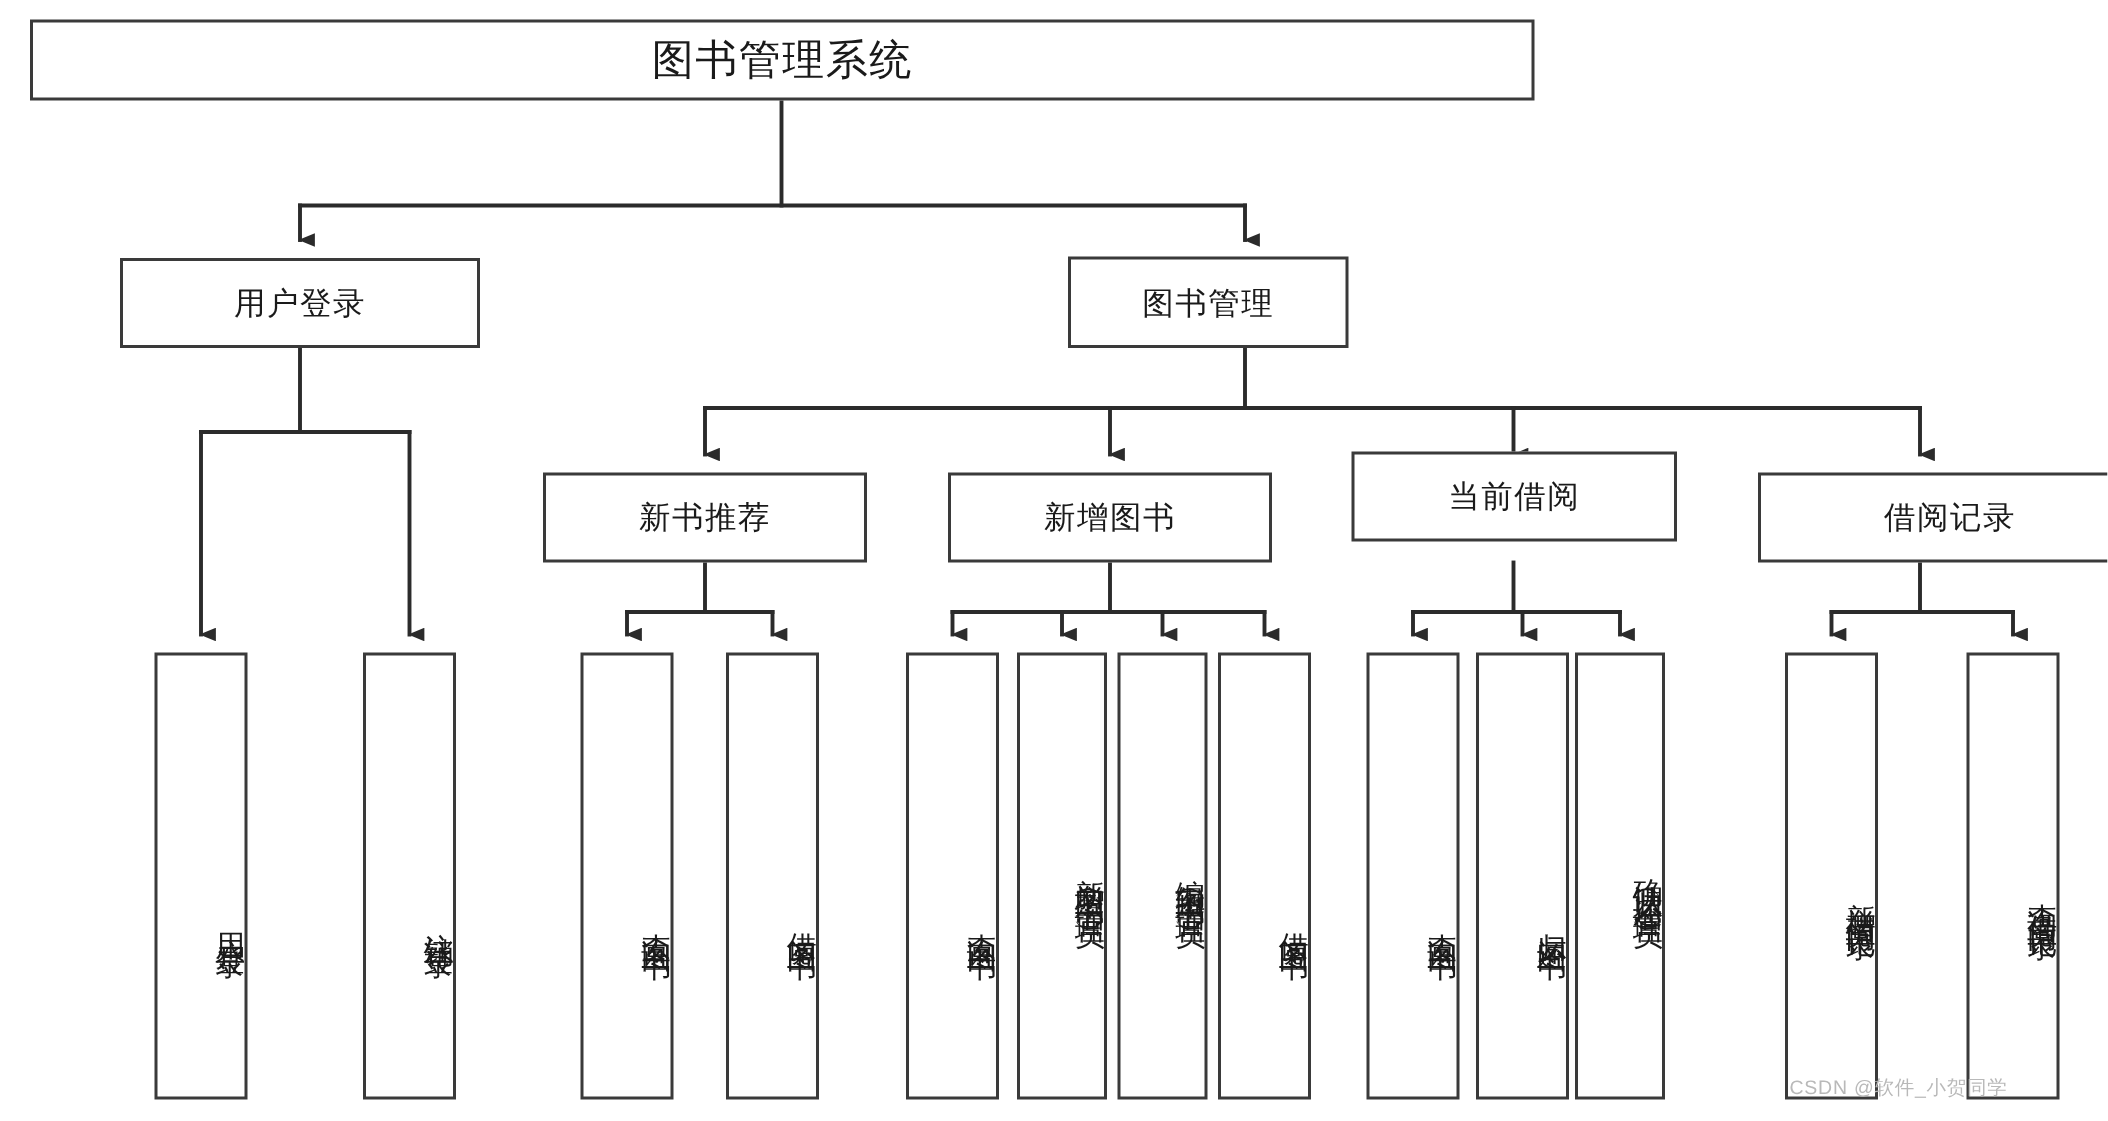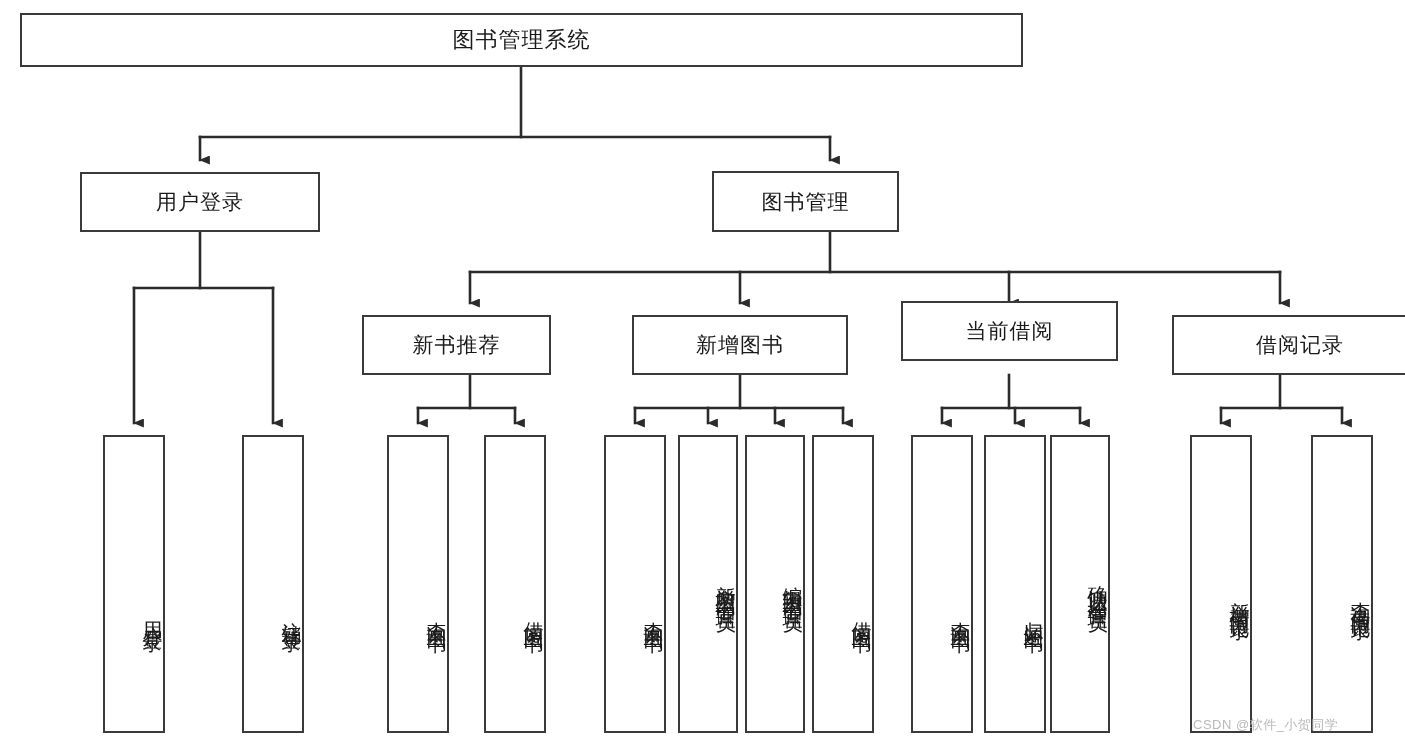--- a/index.html
+++ b/index.html
@@ -32,21 +32,21 @@
     display: flex;
     align-items: center;
     justify-content: center;
     color: #1a1a1a;
   }
   .node.horiz {
     font-size: 21px;
     letter-spacing: 1px;
   }
   .node.root {
-    font-size: 22px;
+    font-size: 28px;
     text-align: center;
   }
   .node.leaf {
     writing-mode: vertical-rl;
     text-orientation: upright;
     font-size: 20px;
     letter-spacing: 4px;
     padding-top: 60px;
     align-items: flex-start;
     justify-content: center;
@@ -124,21 +124,21 @@
     <span>图书管理系统</span>
   </div>
 
   <div class="node horiz" style="left:80px; top:172px; width:240px; height:60px;">
     <span>用户登录</span>
   </div>
   <div class="node horiz" style="left:712px; top:171px; width:187px; height:61px;">
     <span>图书管理</span>
   </div>
 
-  <div class="node horiz" style="left:362px; top:315px; width:189px; height:60px;">
+  <div class="node horiz" style="left:362px; top:315px; width:216px; height:60px;">
     <span>新书推荐</span>
   </div>
   <div class="node horiz" style="left:632px; top:315px; width:216px; height:60px;">
     <span>新增图书</span>
   </div>
   <div class="node horiz" style="left:901px; top:301px; width:217px; height:60px;">
     <span>当前借阅</span>
   </div>
   <div class="node horiz" style="left:1172px; top:315px; width:256px; height:60px;">
     <span>借阅记录</span>

